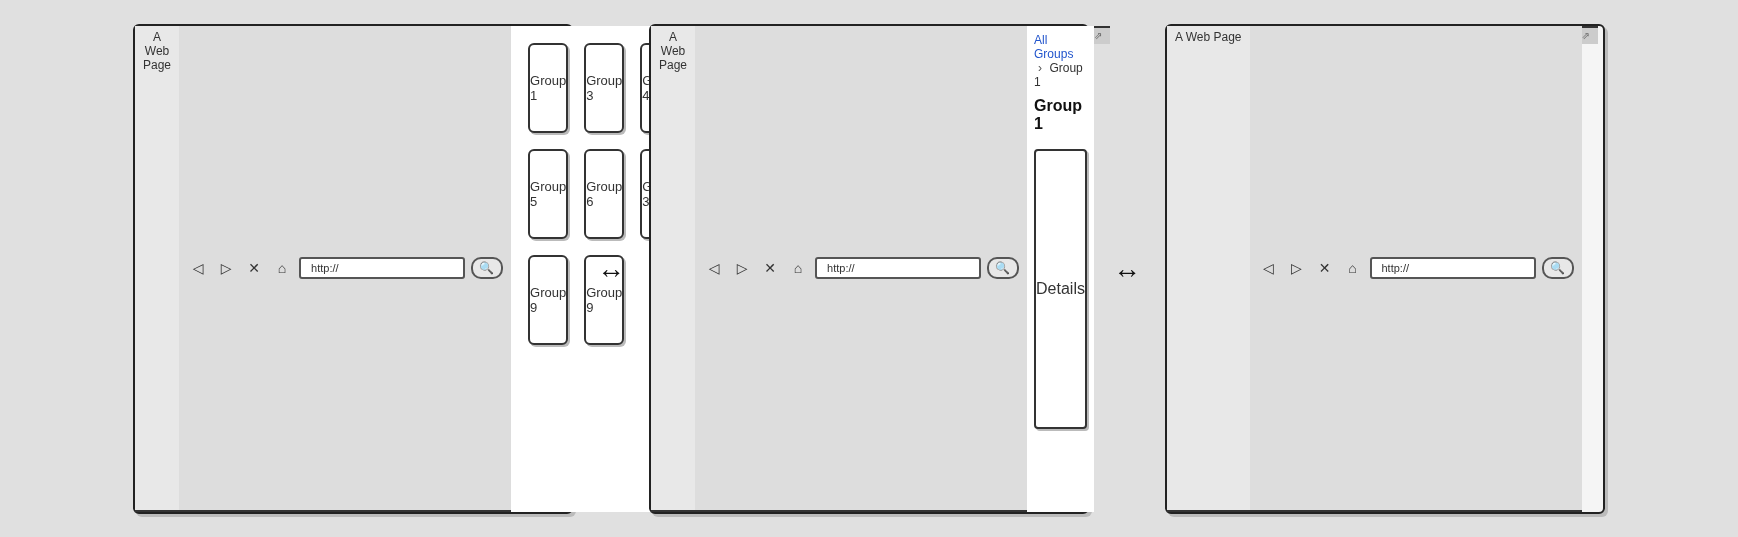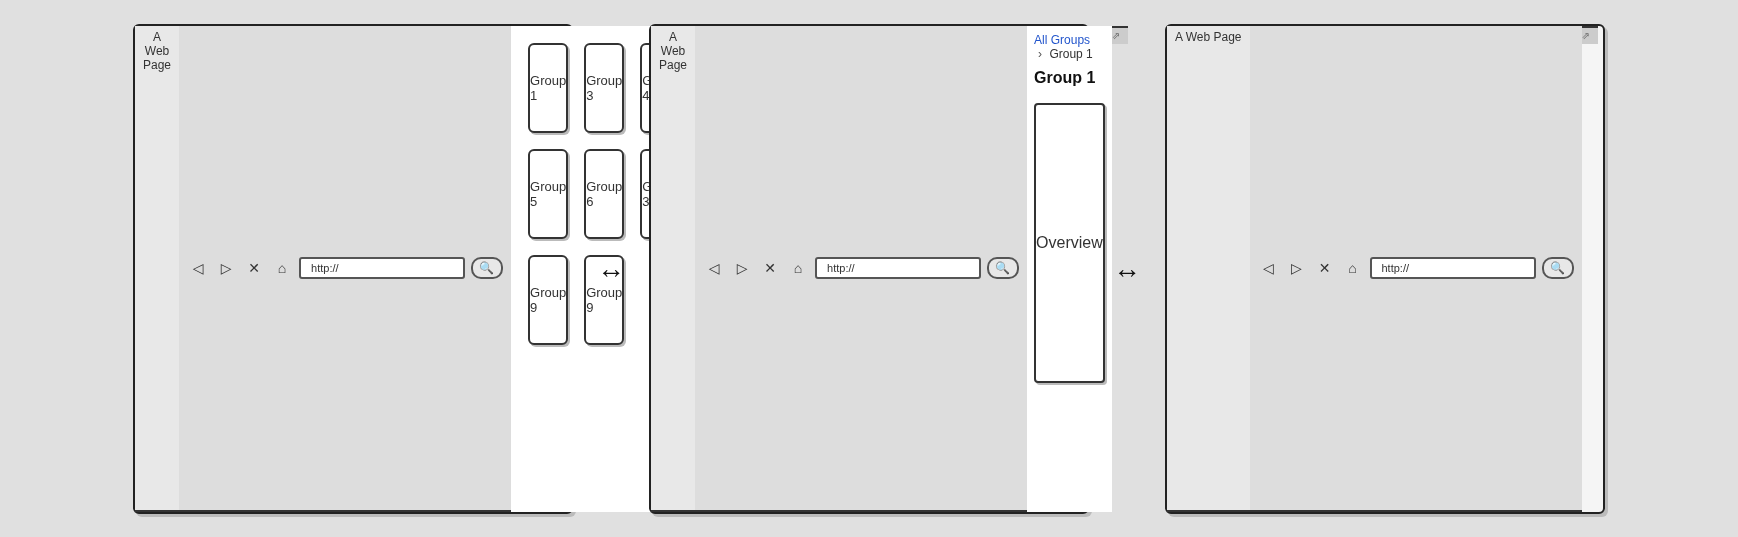--- a/index.html
+++ b/index.html
@@ -229,21 +229,21 @@
       <div class="search-btn">🔍</div>
     </div>
     <div class="browser-content">
       <div class="breadcrumb">
         <a href="#">All Groups</a>
         <span class="breadcrumb-sep">›</span>
         <span class="breadcrumb-current">Group 1</span>
       </div>
       <div class="page-title">Group 1</div>
       <div class="content-box">
-        <span>Overview</span>
+        <span>Details</span>
       </div>
     </div>
     <div class="browser-footer">
       <span>⇗</span>
     </div>
   </div>
 
   <div class="arrow-connector">
     <span>↔</span>
   </div>

